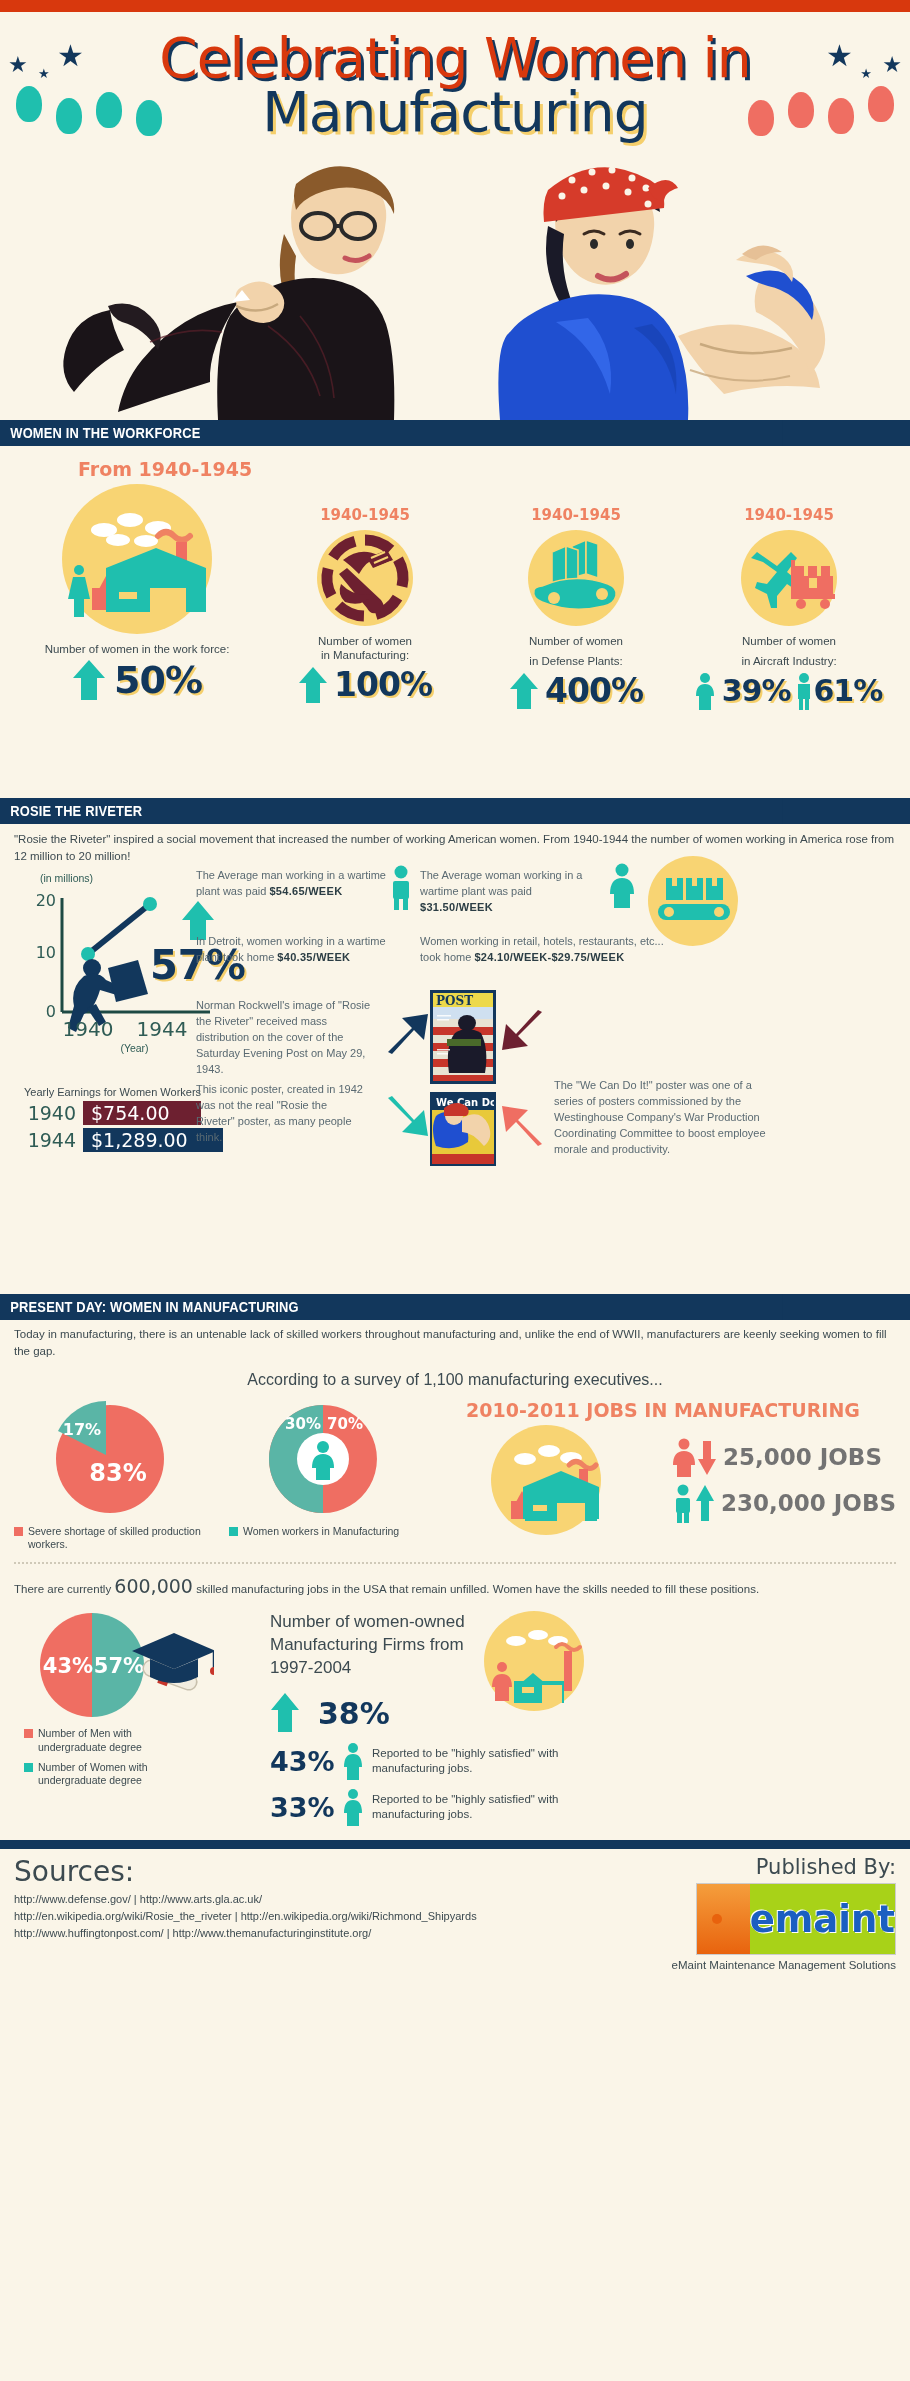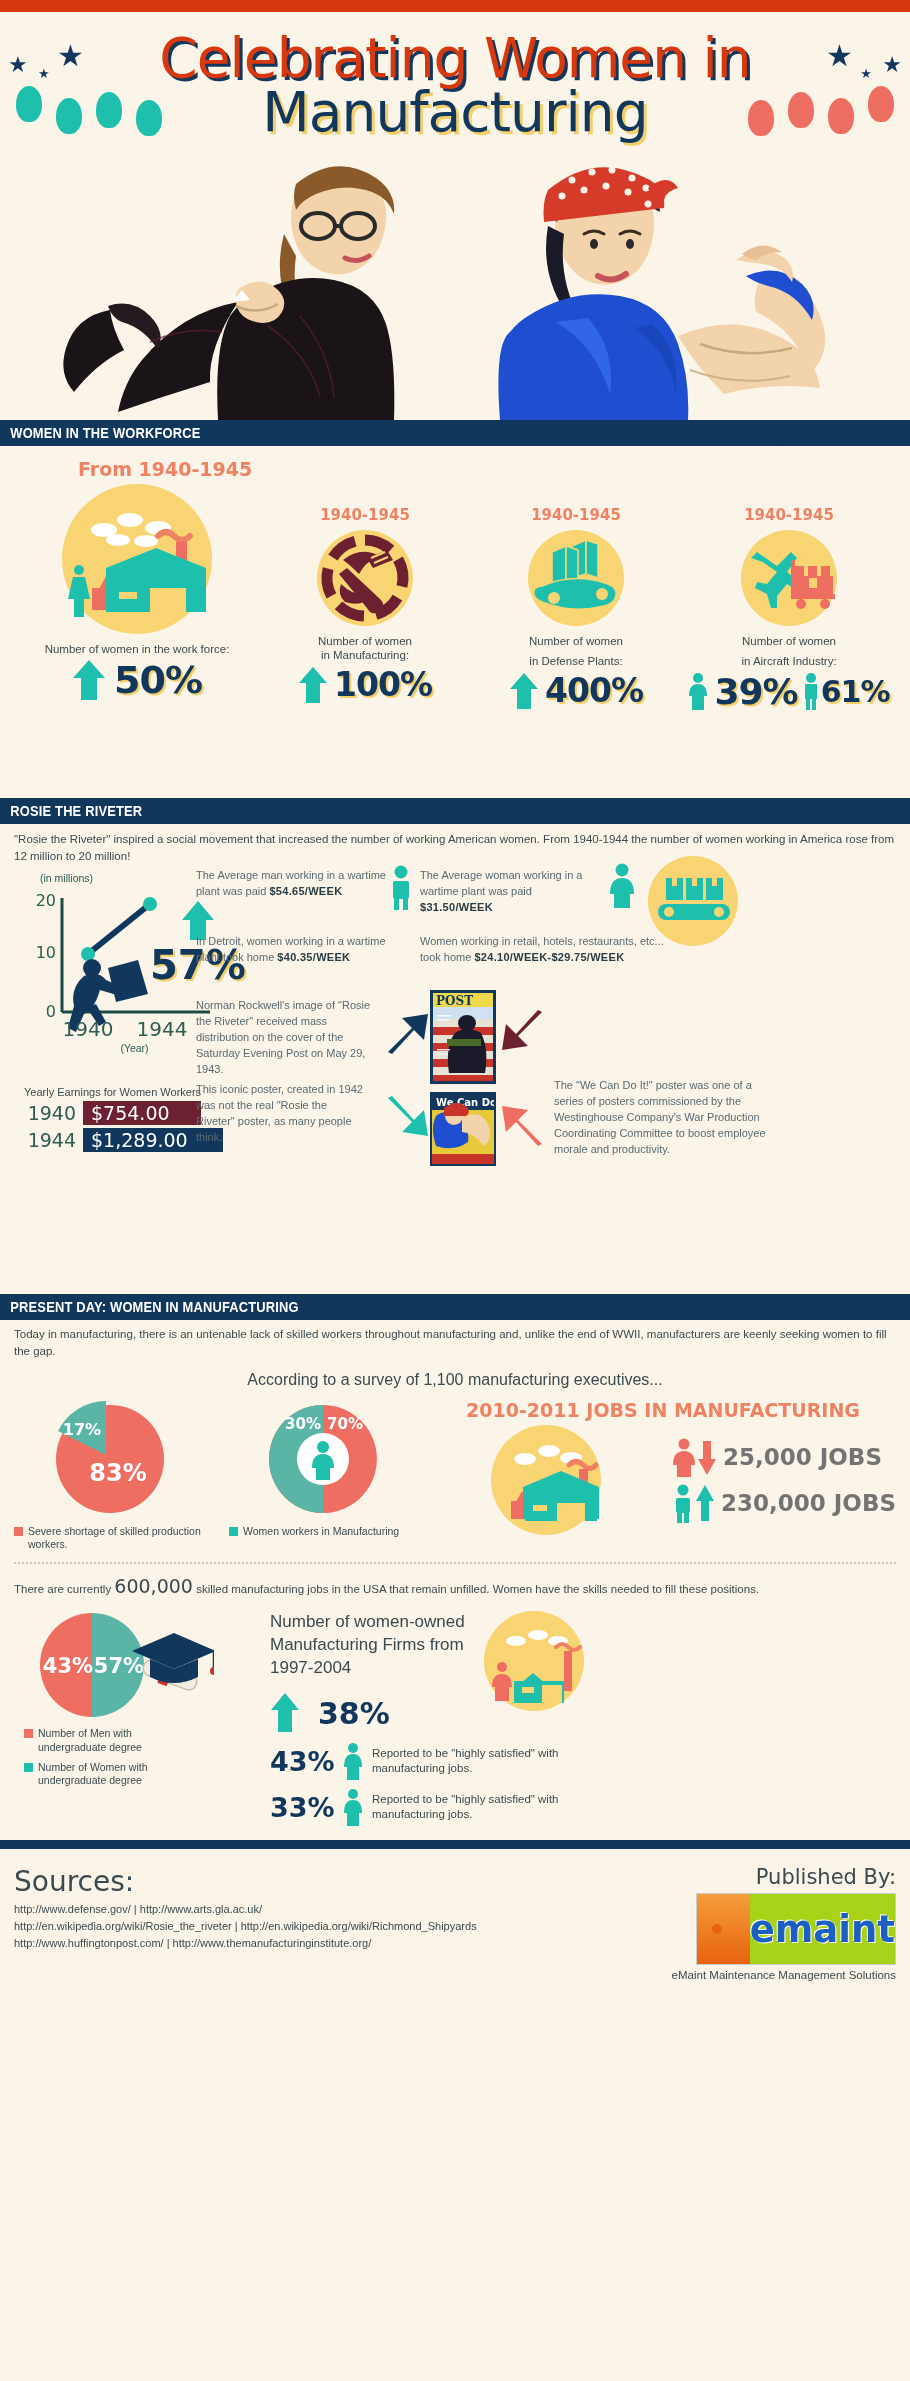--- a/index.html
+++ b/index.html
@@ -317,21 +317,21 @@
           <rect x="68" y="48" width="8" height="10" fill="#f8d473"></rect>
         </svg>
       </div>
       <div class="cap" style="margin-top:8px;">Number of women</div>
       <div class="cap">in Aircraft Industry:</div>
       <div style="display:flex;align-items:center;justify-content:center;margin-top:2px;">
         <svg width="18" height="40">
           <circle cx="9" cy="7" r="5" fill="#1fbfae"></circle>
           <path d="M9 13 q9 0 9 12 l-3 0 l0 14 l-12 0 l0 -14 l-3 0 q0 -12 9 -12Z" fill="#1fbfae"></path>
         </svg>
-        <span class="bignum" style="font-size:36px;margin-left:8px;">39%</span>
+        <span class="bignum" style="font-size:30px;margin-left:8px;">39%</span>
         <svg width="16" height="40" style="margin-left:5px;">
           <circle cx="8" cy="7" r="5" fill="#1fbfae"></circle>
           <rect x="2" y="13" width="12" height="15" fill="#1fbfae"></rect>
           <rect x="3" y="27" width="4" height="12" fill="#1fbfae"></rect>
           <rect x="9" y="27" width="4" height="12" fill="#1fbfae"></rect>
         </svg>
         <span class="bignum" style="font-size:30px;margin-left:2px;">61%</span>
       </div>
     </div>
   </div>
@@ -667,21 +667,21 @@
           <circle cx="9" cy="6" r="5" fill="#1fbfae"></circle>
           <path d="M9 12 q9 0 9 13 l-3 0 l0 13 l-12 0 l0 -13 l-3 0 q0 -13 9 -13Z" fill="#1fbfae"></path>
         </svg>
         <span class="sattxt" style="width:210px;">Reported to be "highly satisfied" with manufacturing jobs.</span>
       </div>
     </div>
   </div>
 </div>
 
 <div class="footbar" style="margin-top:14px;"></div>
-<div style="display:flex;align-items:flex-start;padding:16px 14px 0 14px;">
+<div style="display:flex;align-items:flex-start;padding:6px 14px 0 14px;">
   <div style="flex:1;">
     <div class="sources">Sources:</div>
     <div class="srcline">http://www.defense.gov/  |  http://www.arts.gla.ac.uk/</div>
     <div class="srcline">http://en.wikipedia.org/wiki/Rosie_the_riveter | http://en.wikipedia.org/wiki/Richmond_Shipyards</div>
     <div class="srcline">http://www.huffingtonpost.com/  |  http://www.themanufacturinginstitute.org/</div>
   </div>
   <div style="width:300px;">
     <div class="pubby">Published By:</div>
     <div style="display:flex;justify-content:flex-end;margin-top:4px;">
       <div class="emaint-box">

